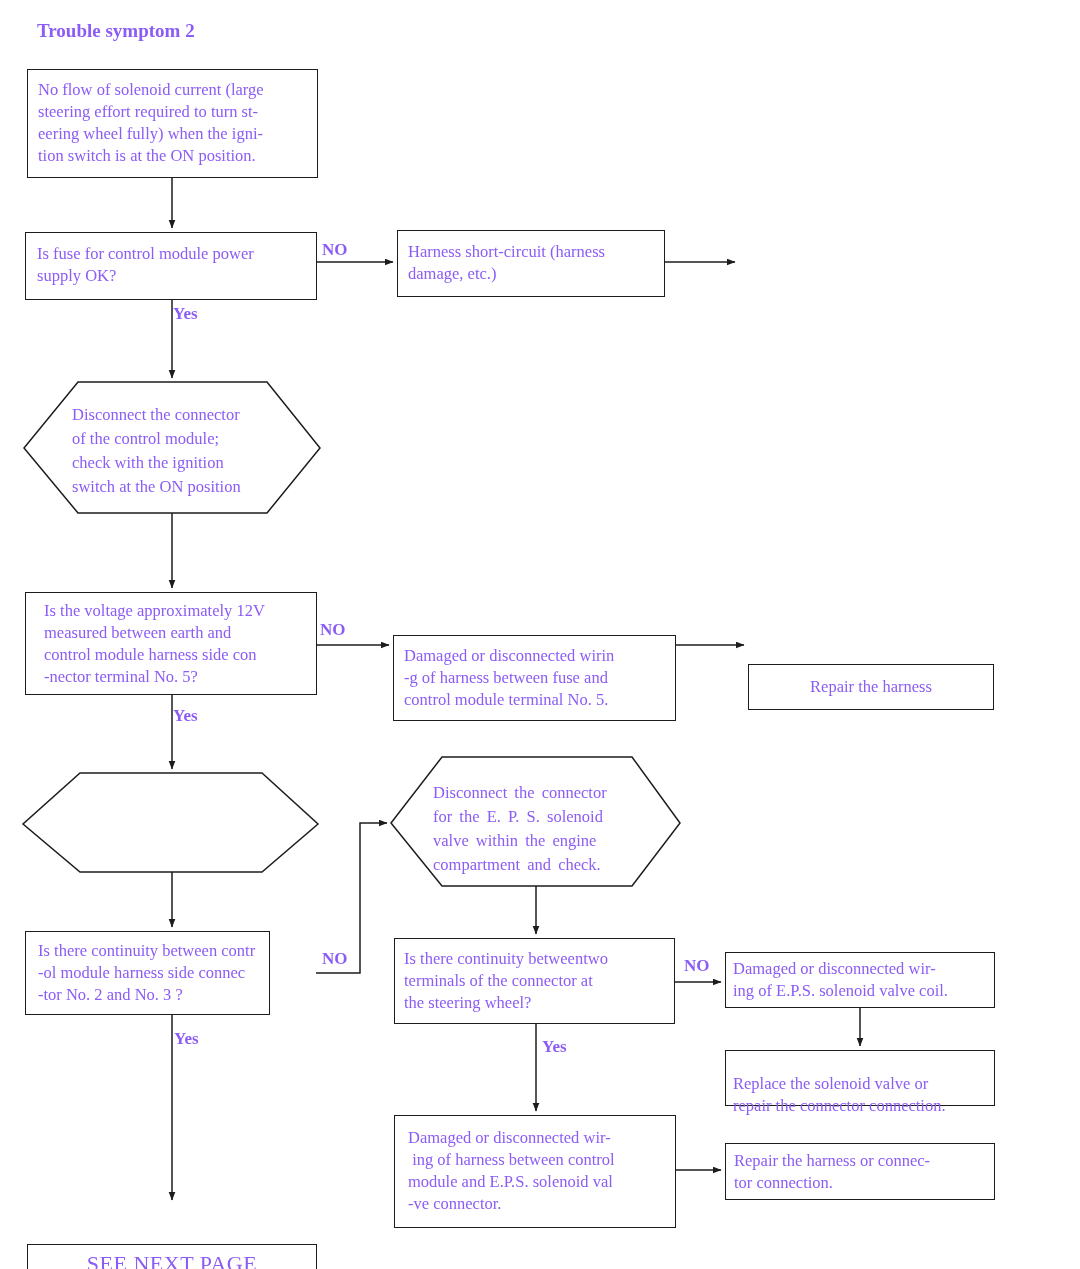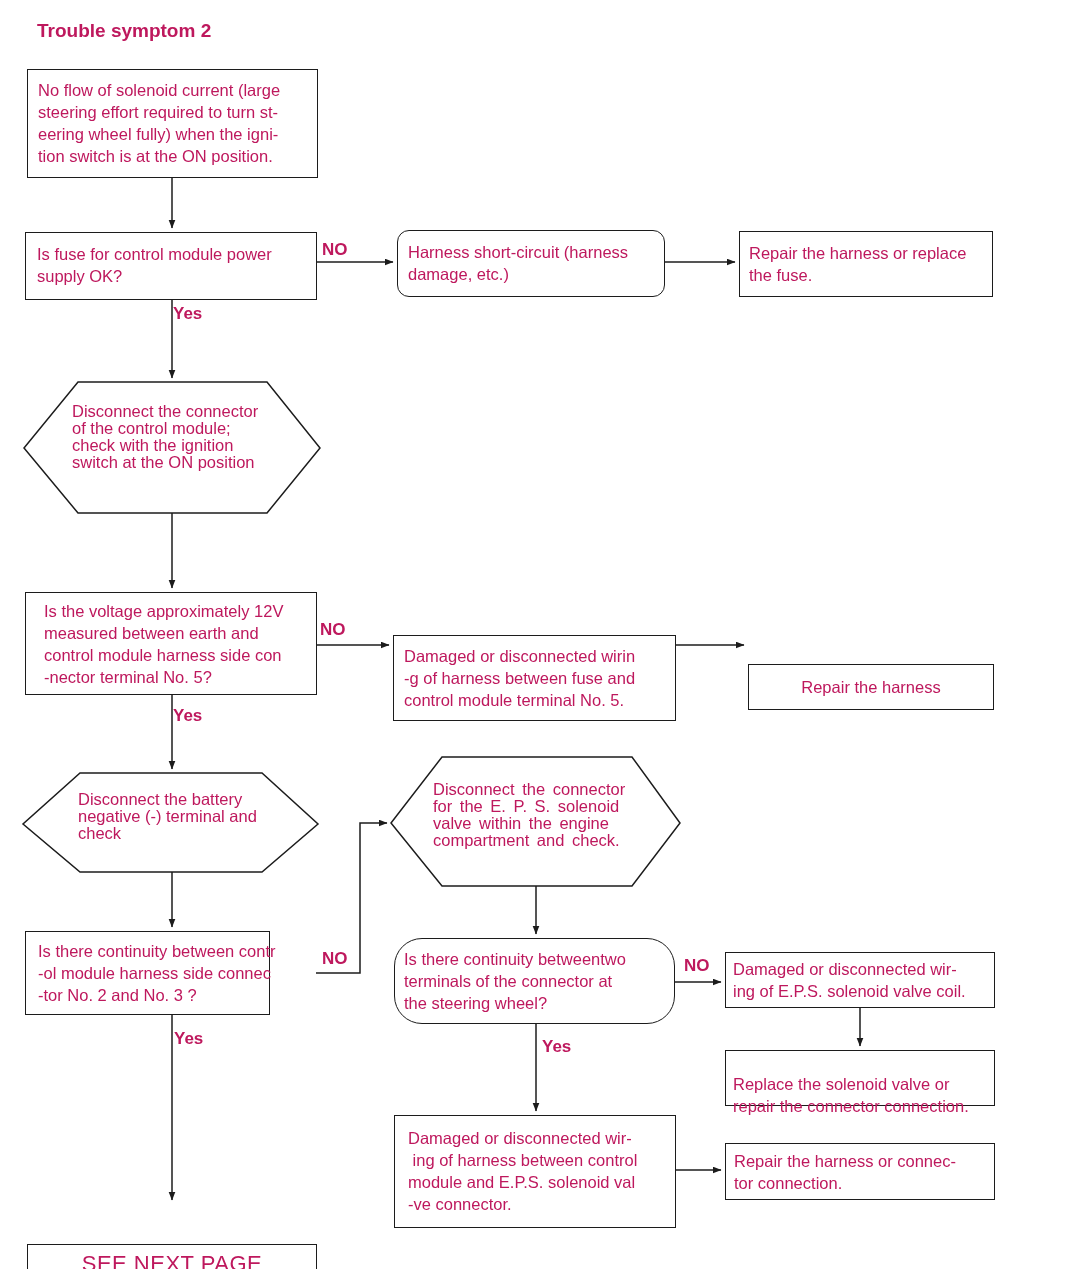--- a/index.html
+++ b/index.html
@@ -1,22 +1,22 @@
 <!DOCTYPE html>
 <html><head>
 <meta charset="utf-8">
 <style>
   html, body { margin: 0; padding: 0; background: #ffffff; }
   .stage {
     position: relative;
     width: 1080px;
     height: 1269px;
     background: #ffffff;
-    font-family: Liberation Sans, sans-serif;
-    color: #be185d;
+    font-family: Liberation Serif, serif;
+    color: #8b5cf6;
     overflow: hidden;
   }
   .title {
     position: absolute;
     font-weight: bold;
     font-size: 19px;
     white-space: pre;
   }
   .box {
     position: absolute;
@@ -31,21 +31,21 @@
     display: flex;
     align-items: center;
     justify-content: center;
     text-align: center;
     padding: 0 !important;
     margin-top: 40px;
   }
   .hextext {
     position: absolute;
     font-size: 16.5px;
-    line-height: 17px;
+    line-height: 24px;
     white-space: pre;
   }
   .lbl {
     position: absolute;
     font-weight: bold;
     font-size: 17px;
     white-space: pre;
   }
   svg.wires { position: absolute; left: 0; top: 0; }
   svg.wires line, svg.wires polyline { stroke: #1c1c1c; stroke-width: 1.5; fill: none; }
@@ -89,42 +89,40 @@
   <div class="title" style="left:37px; top:20px;">Trouble symptom 2</div>
 
   <div class="box" style="left:27px; top:69px; width:291px; height:109px; padding:9px 6px 0 10px;">No flow of solenoid current (large
 steering effort required to turn st-
 eering wheel fully) when the igni-
 tion switch is at the ON position.</div>
 
   <div class="box" style="left:25px; top:232px; width:292px; height:68px; padding:10px 6px 0 11px;">Is fuse for control module power
 supply OK?</div>
 
-  <div class="box" style="left:397px; top:230px; width:268px; height:67px; padding:10px 6px 0 10px;border-radius:12px;">Harness short-circuit (harness
+  <div class="box" style="left:397px; top:230px; width:268px; height:67px; padding:10px 6px 0 10px;">Harness short-circuit (harness
 damage, etc.)</div>
 
-  <div class="box" style="left:739px; top:231px; width:254px; height:66px; padding:10px 4px 0 9px;">Repair the harness or replace
-the fuse.</div>
 
   <div class="box" style="left:25px; top:592px; width:292px; height:103px; padding:7px 4px 0 18px;">Is the voltage approximately 12V
 measured between earth and
 control module harness side con
 -nector terminal No. 5?</div>
 
   <div class="box" style="left:393px; top:603px; width:283px; height:86px; padding:9px 6px 0 10px;margin-top:32px;">Damaged or disconnected wirin
 -g of harness between fuse and
 control module terminal No. 5.</div>
 
   <div class="box ctr" style="left:748px; top:624px; width:246px; height:46px;">Repair the harness</div>
 
   <div class="box" style="left:25px; top:931px; width:245px; height:84px; padding:8px 4px 0 12px;">Is there continuity between contr
 -ol module harness side connec
 -tor No. 2 and No. 3 ?</div>
 
-  <div class="box" style="left:394px; top:938px; width:281px; height:86px; padding:9px 4px 0 9px;border-radius:28px;">Is there continuity betweentwo
+  <div class="box" style="left:394px; top:938px; width:281px; height:86px; padding:9px 4px 0 9px;">Is there continuity betweentwo
 terminals of the connector at
 the steering wheel?</div>
 
   <div class="box" style="left:725px; top:952px; width:270px; height:56px; padding:5px 3px 0 7px;">Damaged or disconnected wir-
 ing of E.P.S. solenoid valve coil.</div>
 
   <div class="box" style="left:725px; top:1050px; width:270px; height:56px; padding:22px 3px 0 7px;">Replace the solenoid valve or
 repair the connector connection.</div>
 
   <div class="box" style="left:394px; top:1115px; width:282px; height:113px; padding:11px 4px 0 13px;">Damaged or disconnected wir-
@@ -135,23 +133,20 @@
   <div class="box" style="left:725px; top:1143px; width:270px; height:57px; padding:6px 3px 0 8px;">Repair the harness or connec-
 tor connection.</div>
 
   <div class="box ctr" style="left:27px; top:1204px; width:290px; height:39px; font-size:22px; letter-spacing:0.5px;">SEE NEXT PAGE</div>
 
   <div class="hextext" style="left:72px; top:403px;">Disconnect the connector
 of the control module;
 check with the ignition
 switch at the ON position</div>
 
-  <div class="hextext" style="left:78px; top:791px;">Disconnect the battery
-negative (-) terminal and
-check</div>
 
   <div class="hextext" style="left:433px; top:781px; word-spacing:3px;">Disconnect the connector
 for the E. P. S. solenoid
 valve within the engine
 compartment and check.</div>
 
   <div class="lbl" style="left:322px; top:240px;">NO</div>
   <div class="lbl" style="left:173px; top:304px;">Yes</div>
   <div class="lbl" style="left:320px; top:620px;">NO</div>
   <div class="lbl" style="left:173px; top:706px;">Yes</div>

